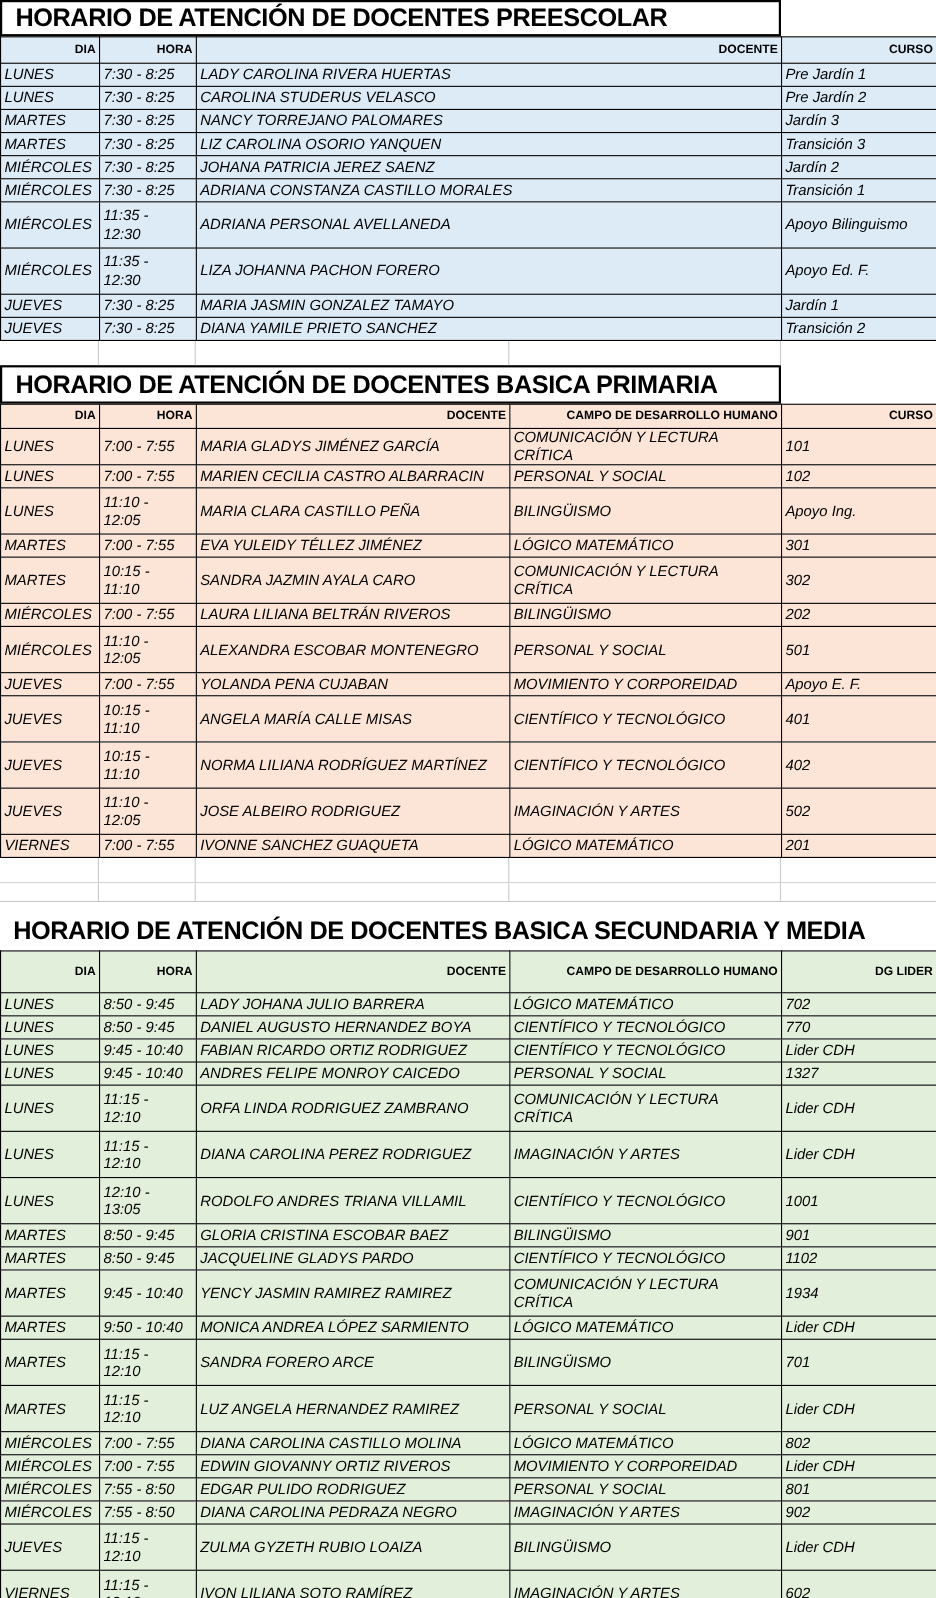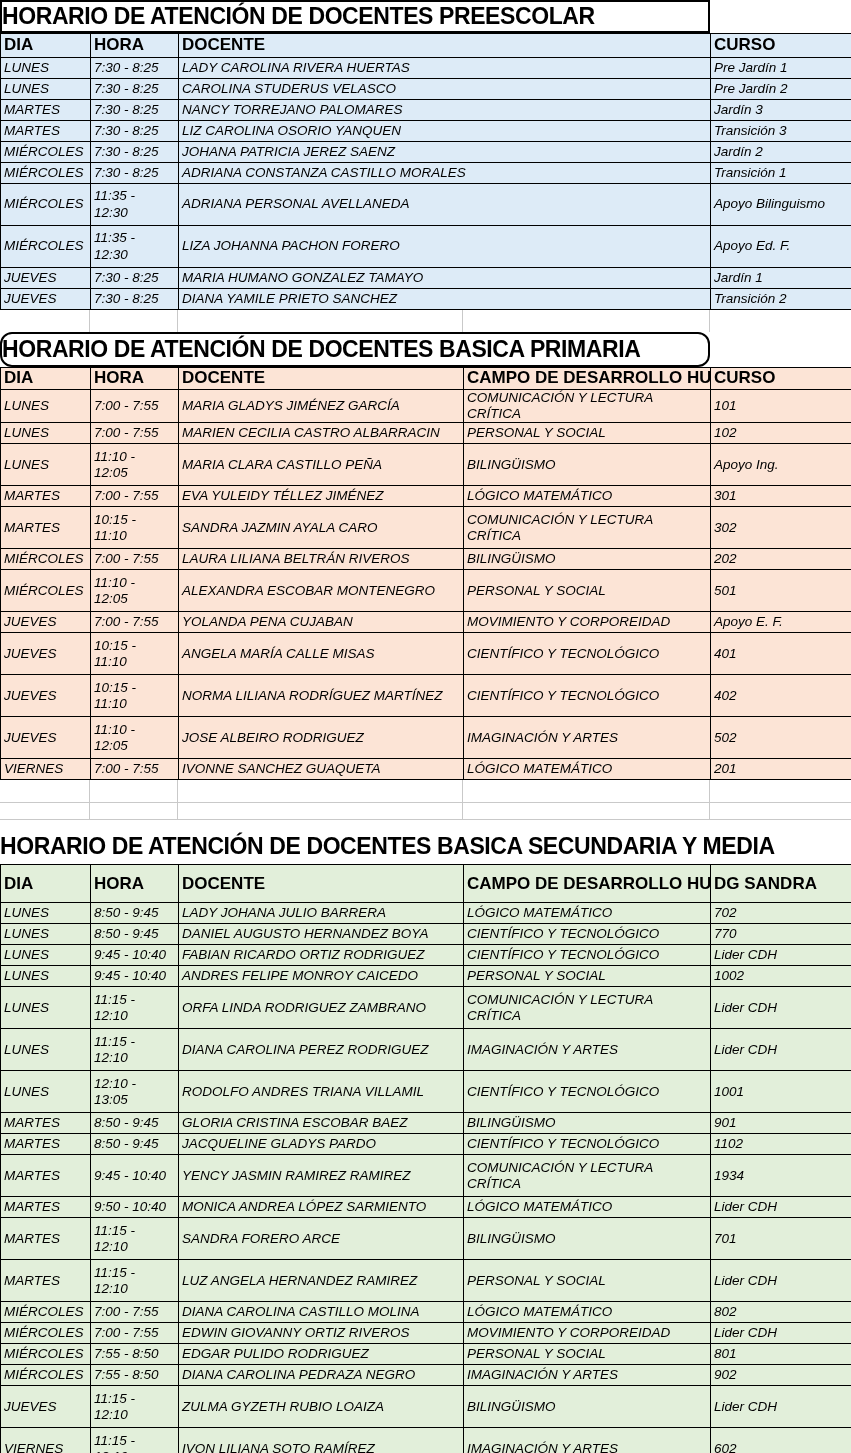--- a/index.html
+++ b/index.html
@@ -3,34 +3,34 @@
 <meta charset="utf-8">
 <style>
   html,body{margin:0;padding:0;background:#ffffff;}
   body{width:851px;font-family:"Liberation Sans",sans-serif;color:#000;}
   .sheet{width:851px;}
 
   
   .title-box{
     box-sizing:border-box;width:710px;height:33px;background:#fff;
     border:2px solid #000;display:flex;align-items:center;
-    padding-left:0;font-weight:bold;font-size:23px;letter-spacing:-0.4px;
+    padding-left:12px;font-weight:bold;font-size:23px;letter-spacing:-0.4px;
     white-space:nowrap;overflow:visible;
   }
-  .title-box.t2title{height:35px;border-radius:12px;}
+  .title-box.t2title{height:35px;}
   .title-box.plain{border:none;width:727px;height:44px;align-items:flex-end;padding-bottom:4px;}
 
   
   table{border-collapse:collapse;table-layout:fixed;width:851px;}
   th,td{
     border:1px solid #000;padding:0 3px;overflow:hidden;
     font-size:13.5px;line-height:1.2;vertical-align:middle;
     white-space:pre-line;
   }
-  th{font-weight:bold;text-align:left;font-size:17px;white-space:nowrap;}
+  th{font-weight:bold;text-align:right;font-size:11px;white-space:nowrap;}
   tbody tr{height:21px;font-style:italic;}
   tbody tr.tall{height:42px;}
   #table-0 thead tr{height:24px;}
   #table-1 thead tr{height:22px;}
   #table-2 thead tr{height:38px;}
   #table-0 th,#table-0 td{background:#DDEBF7;}
   #table-1 th,#table-1 td{background:#FCE4D6;}
   #table-2 th,#table-2 td{background:#E2EFDA;}
 
   
@@ -112,21 +112,21 @@
         <tr class="tall">
           <td>MIÉRCOLES</td>
           <td>11:35 -
 12:30</td>
           <td>LIZA JOHANNA PACHON FORERO</td>
           <td>Apoyo Ed. F.</td>
         </tr>
         <tr>
           <td>JUEVES</td>
           <td>7:30 - 8:25</td>
-          <td>MARIA HUMANO GONZALEZ TAMAYO</td>
+          <td>MARIA JASMIN GONZALEZ TAMAYO</td>
           <td>Jardín 1</td>
         </tr>
         <tr>
           <td>JUEVES</td>
           <td>7:30 - 8:25</td>
           <td>DIANA YAMILE PRIETO SANCHEZ</td>
           <td>Transición 2</td>
         </tr>
       </tbody>
   </table>
@@ -275,21 +275,21 @@
         <col style="width:285px">
         <col style="width:247px">
         <col style="width:141px">
       </colgroup>
     <thead>
         <tr>
           <th>DIA</th>
           <th>HORA</th>
           <th>DOCENTE</th>
           <th>CAMPO DE DESARROLLO HUMANO</th>
-          <th>DG SANDRA</th>
+          <th>DG LIDER</th>
         </tr>
       </thead>
     <tbody>
         <tr>
           <td>LUNES</td>
           <td>8:50 - 9:45</td>
           <td>LADY JOHANA JULIO BARRERA</td>
           <td>LÓGICO MATEMÁTICO</td>
           <td>702</td>
         </tr>
@@ -305,21 +305,21 @@
           <td>9:45 - 10:40</td>
           <td>FABIAN RICARDO ORTIZ RODRIGUEZ</td>
           <td>CIENTÍFICO Y TECNOLÓGICO</td>
           <td>Lider CDH</td>
         </tr>
         <tr>
           <td>LUNES</td>
           <td>9:45 - 10:40</td>
           <td>ANDRES FELIPE MONROY CAICEDO</td>
           <td>PERSONAL Y SOCIAL</td>
-          <td>1002</td>
+          <td>1327</td>
         </tr>
         <tr class="tall">
           <td>LUNES</td>
           <td>11:15 -
 12:10</td>
           <td>ORFA LINDA RODRIGUEZ ZAMBRANO</td>
           <td>COMUNICACIÓN Y LECTURA
 CRÍTICA</td>
           <td>Lider CDH</td>
         </tr>

